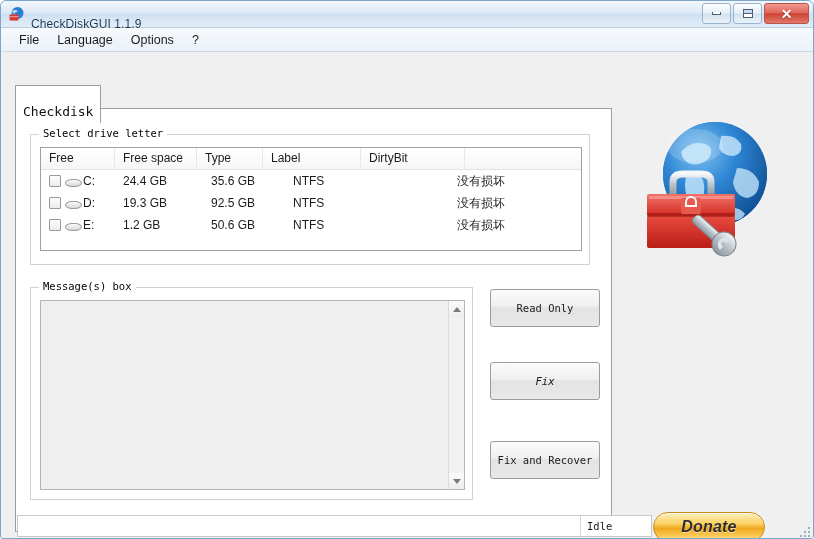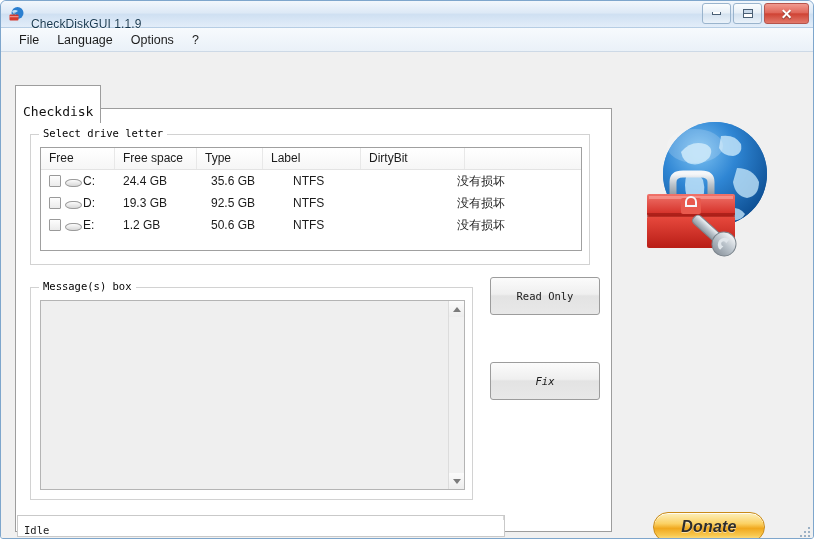--- a/index.html
+++ b/index.html
@@ -254,33 +254,32 @@
     border: 1px solid #9c9c9c;
     border-radius: 3px;
     background: linear-gradient(180deg,#fbfbfb 0%,#efefef 45%,#e3e3e3 50%,#e8e8e8 100%);
     font-family: "DejaVu Sans Mono","Liberation Mono",monospace;
     font-size: 10.5px;
     color: #1b1b1b;
     display: flex; align-items: center; justify-content: center;
     cursor: default;
     white-space: nowrap;
   }
-  #btn-readonly { left: 474px; top: 168px; }
+  #btn-readonly { left: 474px; top: 180px; }
   #btn-fix      { left: 474px; top: 253px; font-style: italic; }
   #btn-fixrec   { left: 474px; top: 332px; }
 
   
   #statusbar {
     position: absolute;
     left: 16px; top: 463px;
-    width: 488px; height: 22px;
+    width: 635px; height: 22px;
     background: #ffffff;
     border: 1px solid #c9c9c9;
     display: flex;
-    flex-direction: column;
   }
   #sb-progress { flex: 1; border-right: 1px solid #d7d7d7; }
   #sb-idle {
     width: 70px;
     font-family: "DejaVu Sans Mono","Liberation Mono",monospace;
     font-size: 10.5px;
     color: #1b1b1b;
     padding: 4px 0 0 6px;
     white-space: nowrap;
   }
@@ -451,20 +450,21 @@
             </div>
             <div class="sb-btn">
               <span class="sb-arrow-down"></span>
             </div>
           </div>
         </div>
       </div>
 
       <div class="act-btn" id="btn-readonly">Read Only</div>
       <div class="act-btn" id="btn-fix">Fix</div>
+      <div class="act-btn" id="btn-fixrec">Fix and Recover</div>
 
     </div>
 
     <div id="logo">
       <svg width="160" height="150" viewBox="0 0 160 150">
         <defs>
           <radialGradient id="gGlobe" cx="35%" cy="28%" r="78%">
             <stop offset="0%" stop-color="#7dc2f2"></stop>
             <stop offset="45%" stop-color="#2f86d4"></stop>
             <stop offset="100%" stop-color="#0d4e92"></stop>

